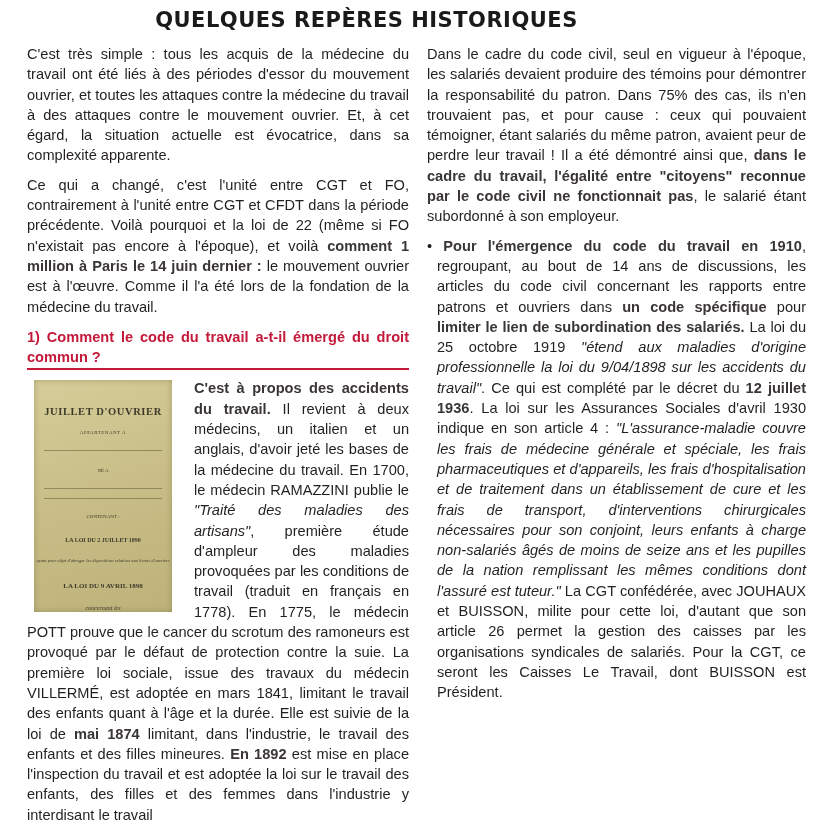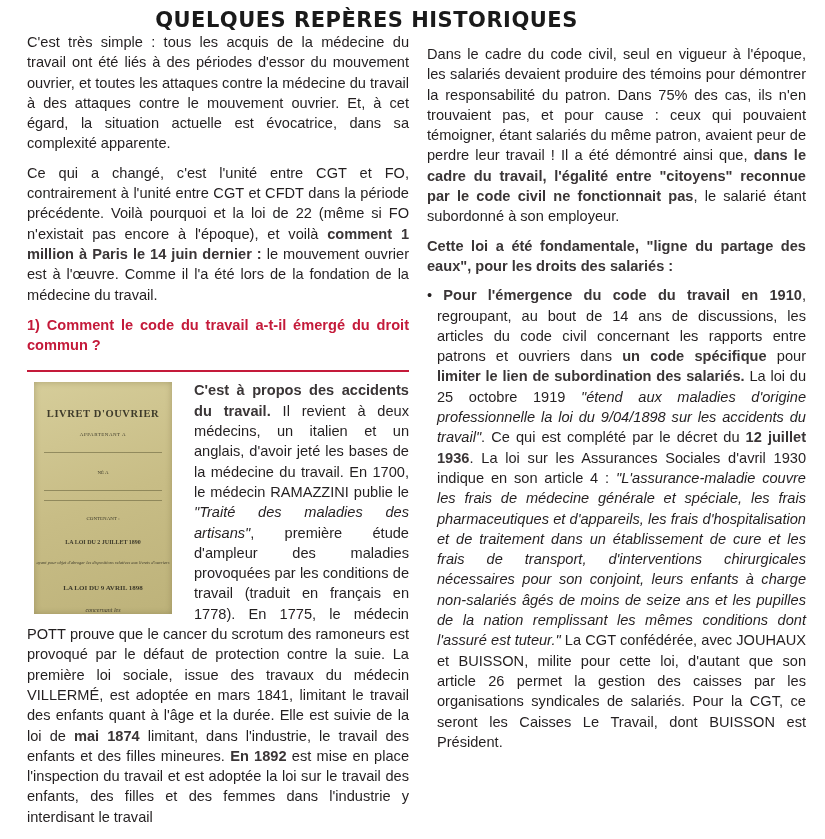--- a/index.html
+++ b/index.html
@@ -1,28 +1,28 @@
 <!DOCTYPE html>
 <html><head>
 <meta charset="utf-8">
 <style>
   html, body { margin:0; padding:0; background:#ffffff; }
   body { width:825px; height:839px; overflow:hidden; position:relative;
          font-family:"Liberation Sans", sans-serif; color:#231f20; }
   .title { position:absolute; left:0; top:8px; width:733px; text-align:center;
            font-family:"DejaVu Sans", sans-serif; font-weight:bold; font-size:21px;
            letter-spacing:0.5px; color:#1a1a1a; }
-  .col { position:absolute; top:32px; width:382px; font-size:14.6px; line-height:20.3px;
+  .col { position:absolute; top:44px; width:382px; font-size:14.6px; line-height:20.3px;
          text-align:justify; }
   .col.left { left:27px; }
   .col.right { left:427px; width:379px; top:44px; }
   p { margin:0 0 9px 0; }
   b { color:#3a3536; }
   .heading { color:#c41a3a; font-weight:bold; font-size:14.6px; line-height:20.3px;
-             border-bottom:2px solid #c41a3a; padding-bottom:15px; margin:10px 0 8px 0; text-align:justify; }
+             border-bottom:2px solid #c41a3a; padding-bottom:1px; margin:10px 0 8px 0; text-align:justify; }
   .figure { float:left; width:138px; height:232px; margin:2px 22px 4px 7px;
             background:#c9c08a; background:linear-gradient(160deg,#d6cd9a 0%,#c8bd86 50%,#bdb27a 100%);
             position:relative; box-shadow: inset 0 0 6px rgba(90,80,40,0.35); overflow:hidden;
             font-family:"Liberation Serif", serif; color:#3d3a2a; text-align:center; }
   .figure .t1 { margin-top:22px; font-size:10.5px; font-weight:bold; letter-spacing:0.6px; }
   .figure .t2 { font-size:5px; letter-spacing:0.5px; }
   .figure .rule { height:1px; background:#6b6540; margin:7px 10px 0 10px; opacity:0.6; }
   .figure .sm { font-size:5px; margin-top:3px; }
   .figure .md { font-size:6px; font-weight:bold; margin-top:2px; }
   .figure .it { font-size:6px; font-style:italic; margin-top:1px; }
@@ -34,34 +34,33 @@
 
 <div class="title">QUELQUES REPÈRES HISTORIQUES</div>
 
 <div class="col left">
   <p><span>C'est très simple : tous les acquis de la médecine du travail ont été liés à des périodes d'essor du mouvement ouvrier, et toutes les attaques contre la médecine du travail à des attaques contre le mouvement ouvrier. Et, à cet égard, la situation actuelle est évocatrice, dans sa complexité apparente.</span></p>
   <p><span>Ce qui a changé, c'est l'unité entre CGT et FO, contrairement à l'unité entre CGT et CFDT dans la période précédente. Voilà pourquoi et la loi de 22 (même si FO n'existait pas encore à l'époque), et voilà </span><b>comment 1 million à Paris le 14 juin dernier :</b><span> le mouvement ouvrier est à l'œuvre. Comme il l'a été lors de la fondation de la médecine du travail.</span></p>
 
   <div class="heading">1) Comment le code du travail a-t-il émergé du droit commun ?</div>
 
   <div class="figure">
-    <div class="t1">LIVRET D'OUVRIER</div>
+    <div class="t1">JUILLET D'OUVRIER</div>
     <div class="t2">APPARTENANT A</div>
     <div class="rule"></div>
     <div class="sm" style="margin-top:10px">NÉ A</div>
     <div class="rule"></div>
     <div class="rule" style="margin-top:9px"></div>
     <div class="sm" style="margin-top:8px">CONTENANT :</div>
     <div class="md">LA LOI DU 2 JUILLET 1890</div>
     <div class="it" style="font-size:4.5px">ayant pour objet d'abroger les dispositions relatives aux livrets d'ouvriers</div>
     <div class="md" style="font-size:7px;margin-top:5px">LA LOI DU 9 AVRIL 1898</div>
     <div class="it">concernant les</div>
 
   </div>
 
   <p><b>C'est à propos des accidents du travail.</b><span> Il revient à deux médecins, un italien et un anglais, d'avoir jeté les bases de la médecine du travail. En 1700, le médecin RAMAZZINI publie le </span><i>"Traité des maladies des artisans"</i><span>, première étude d'ampleur des maladies provoquées par les conditions de travail (traduit en français en 1778). En 1775, le médecin POTT prouve que le cancer du scrotum des ramoneurs est provoqué par le défaut de protection contre la suie. La première loi sociale, issue des travaux du médecin VILLERMÉ, est adoptée en mars 1841, limitant le travail des enfants quant à l'âge et la durée. Elle est suivie de la loi de </span><b>mai 1874</b><span> limitant, dans l'industrie, le travail des enfants et des filles mineures. </span><b>En 1892</b><span> est mise en place l'inspection du travail et est adoptée la loi sur le travail des enfants, des filles et des femmes dans l'industrie y interdisant le travail</span></p>
 </div>
 
 <div class="col right">
   <p><span>Dans le cadre du code civil, seul en vigueur à l'époque, les salariés devaient produire des témoins pour démontrer la responsabilité du patron. Dans 75% des cas, ils n'en trouvaient pas, et pour cause : ceux qui pouvaient témoigner, étant salariés du même patron, avaient peur de perdre leur travail ! Il a été démontré ainsi que, </span><b>dans le cadre du travail, l'égalité entre "citoyens" reconnue par le code civil ne fonctionnait pas</b><span>, le salarié étant subordonné à son employeur.</span></p>
-  <p><b>Cette loi a été fondamentale, "ligne du partage des eaux", pour les droits des salariés :</b></p>
   <p class="bullet"><span>•</span> <b>Pour l'émergence du code du travail en 1910</b><span>, regroupant, au bout de 14 ans de discussions, les articles du code civil concernant les rapports entre patrons et ouvriers dans </span><b>un code spécifique</b><span> pour </span><b>limiter le lien de subordination des salariés.</b><span> La loi du 25 octobre 1919 </span><i>"étend aux maladies d'origine professionnelle la loi du 9/04/1898 sur les accidents du travail"</i><span>. Ce qui est complété par le décret du </span><b>12 juillet 1936</b><span>. La loi sur les Assurances Sociales d'avril 1930 indique en son article 4 : </span><i>"L'assurance-maladie couvre les frais de médecine générale et spéciale, les frais pharmaceutiques et d'appareils, les frais d'hospitalisation et de traitement dans un établissement de cure et les frais de transport, d'interventions chirurgicales nécessaires pour son conjoint, leurs enfants à charge non-salariés âgés de moins de seize ans et les pupilles de la nation remplissant les mêmes conditions dont l'assuré est tuteur."</i><span> La CGT confédérée, avec JOUHAUX et BUISSON, milite pour cette loi, d'autant que son article 26 permet la gestion des caisses par les organisations syndicales de salariés. Pour la CGT, ce seront les Caisses Le Travail, dont BUISSON est Président.</span></p>
 </div>
 
 </body></html>

